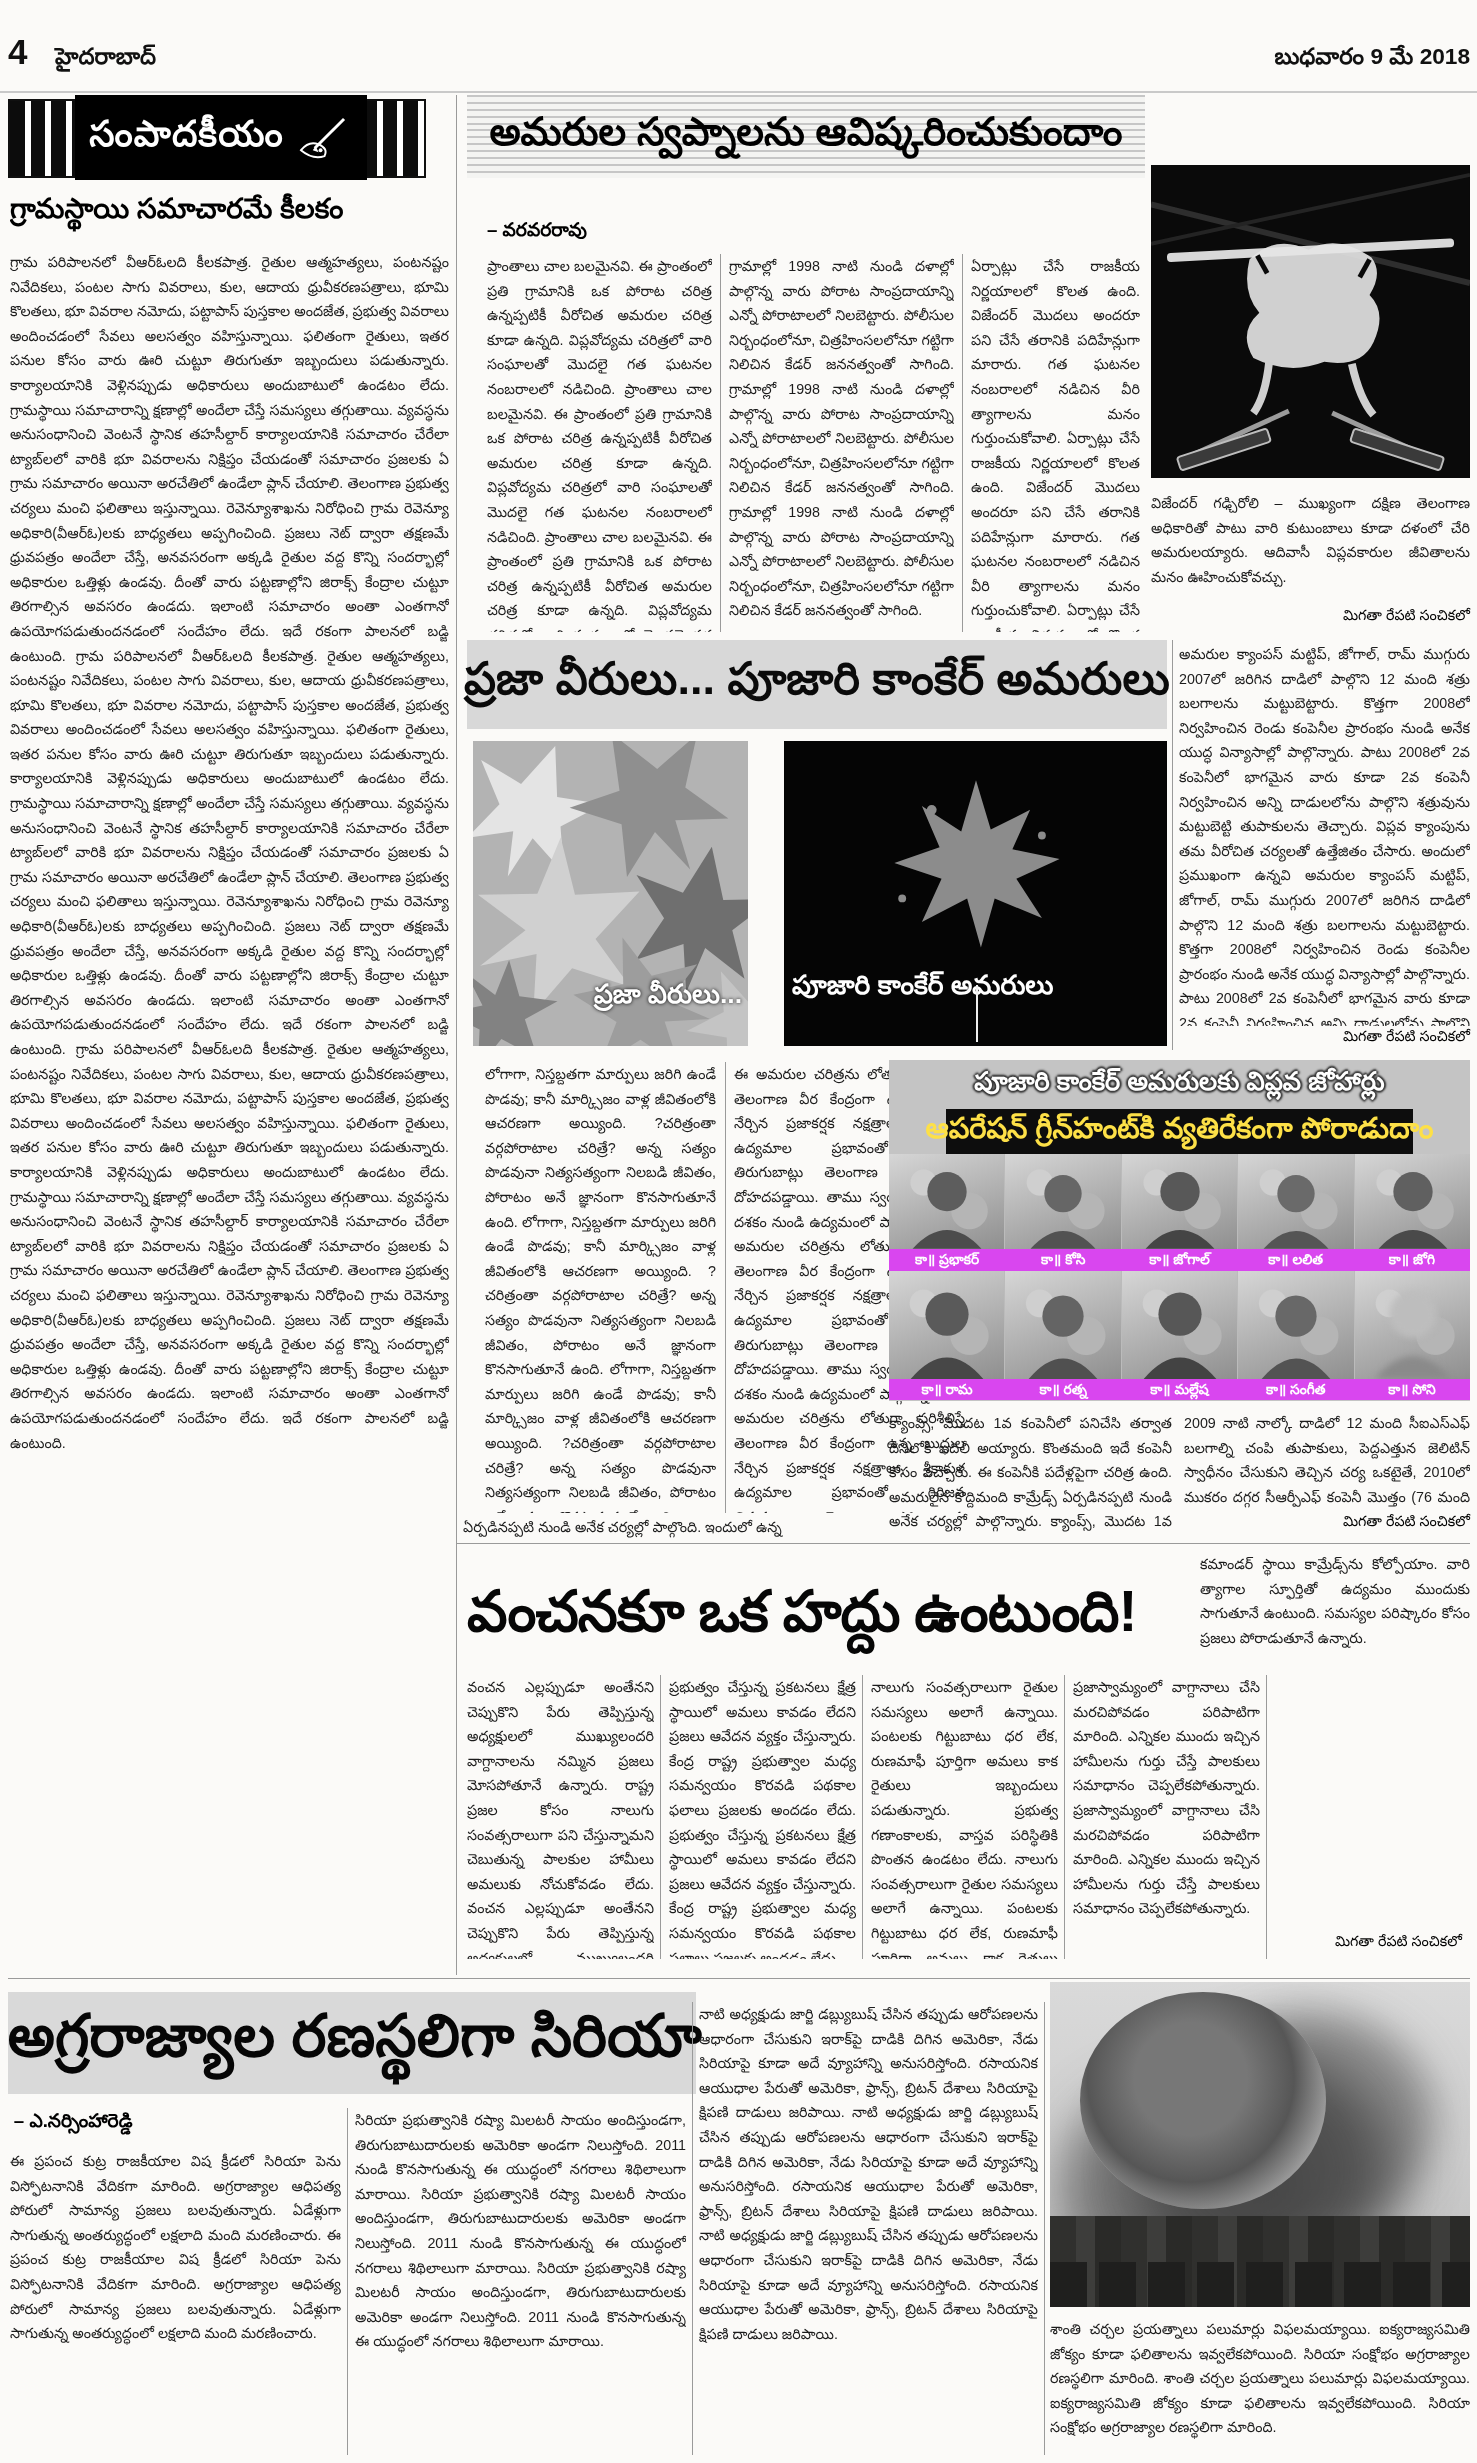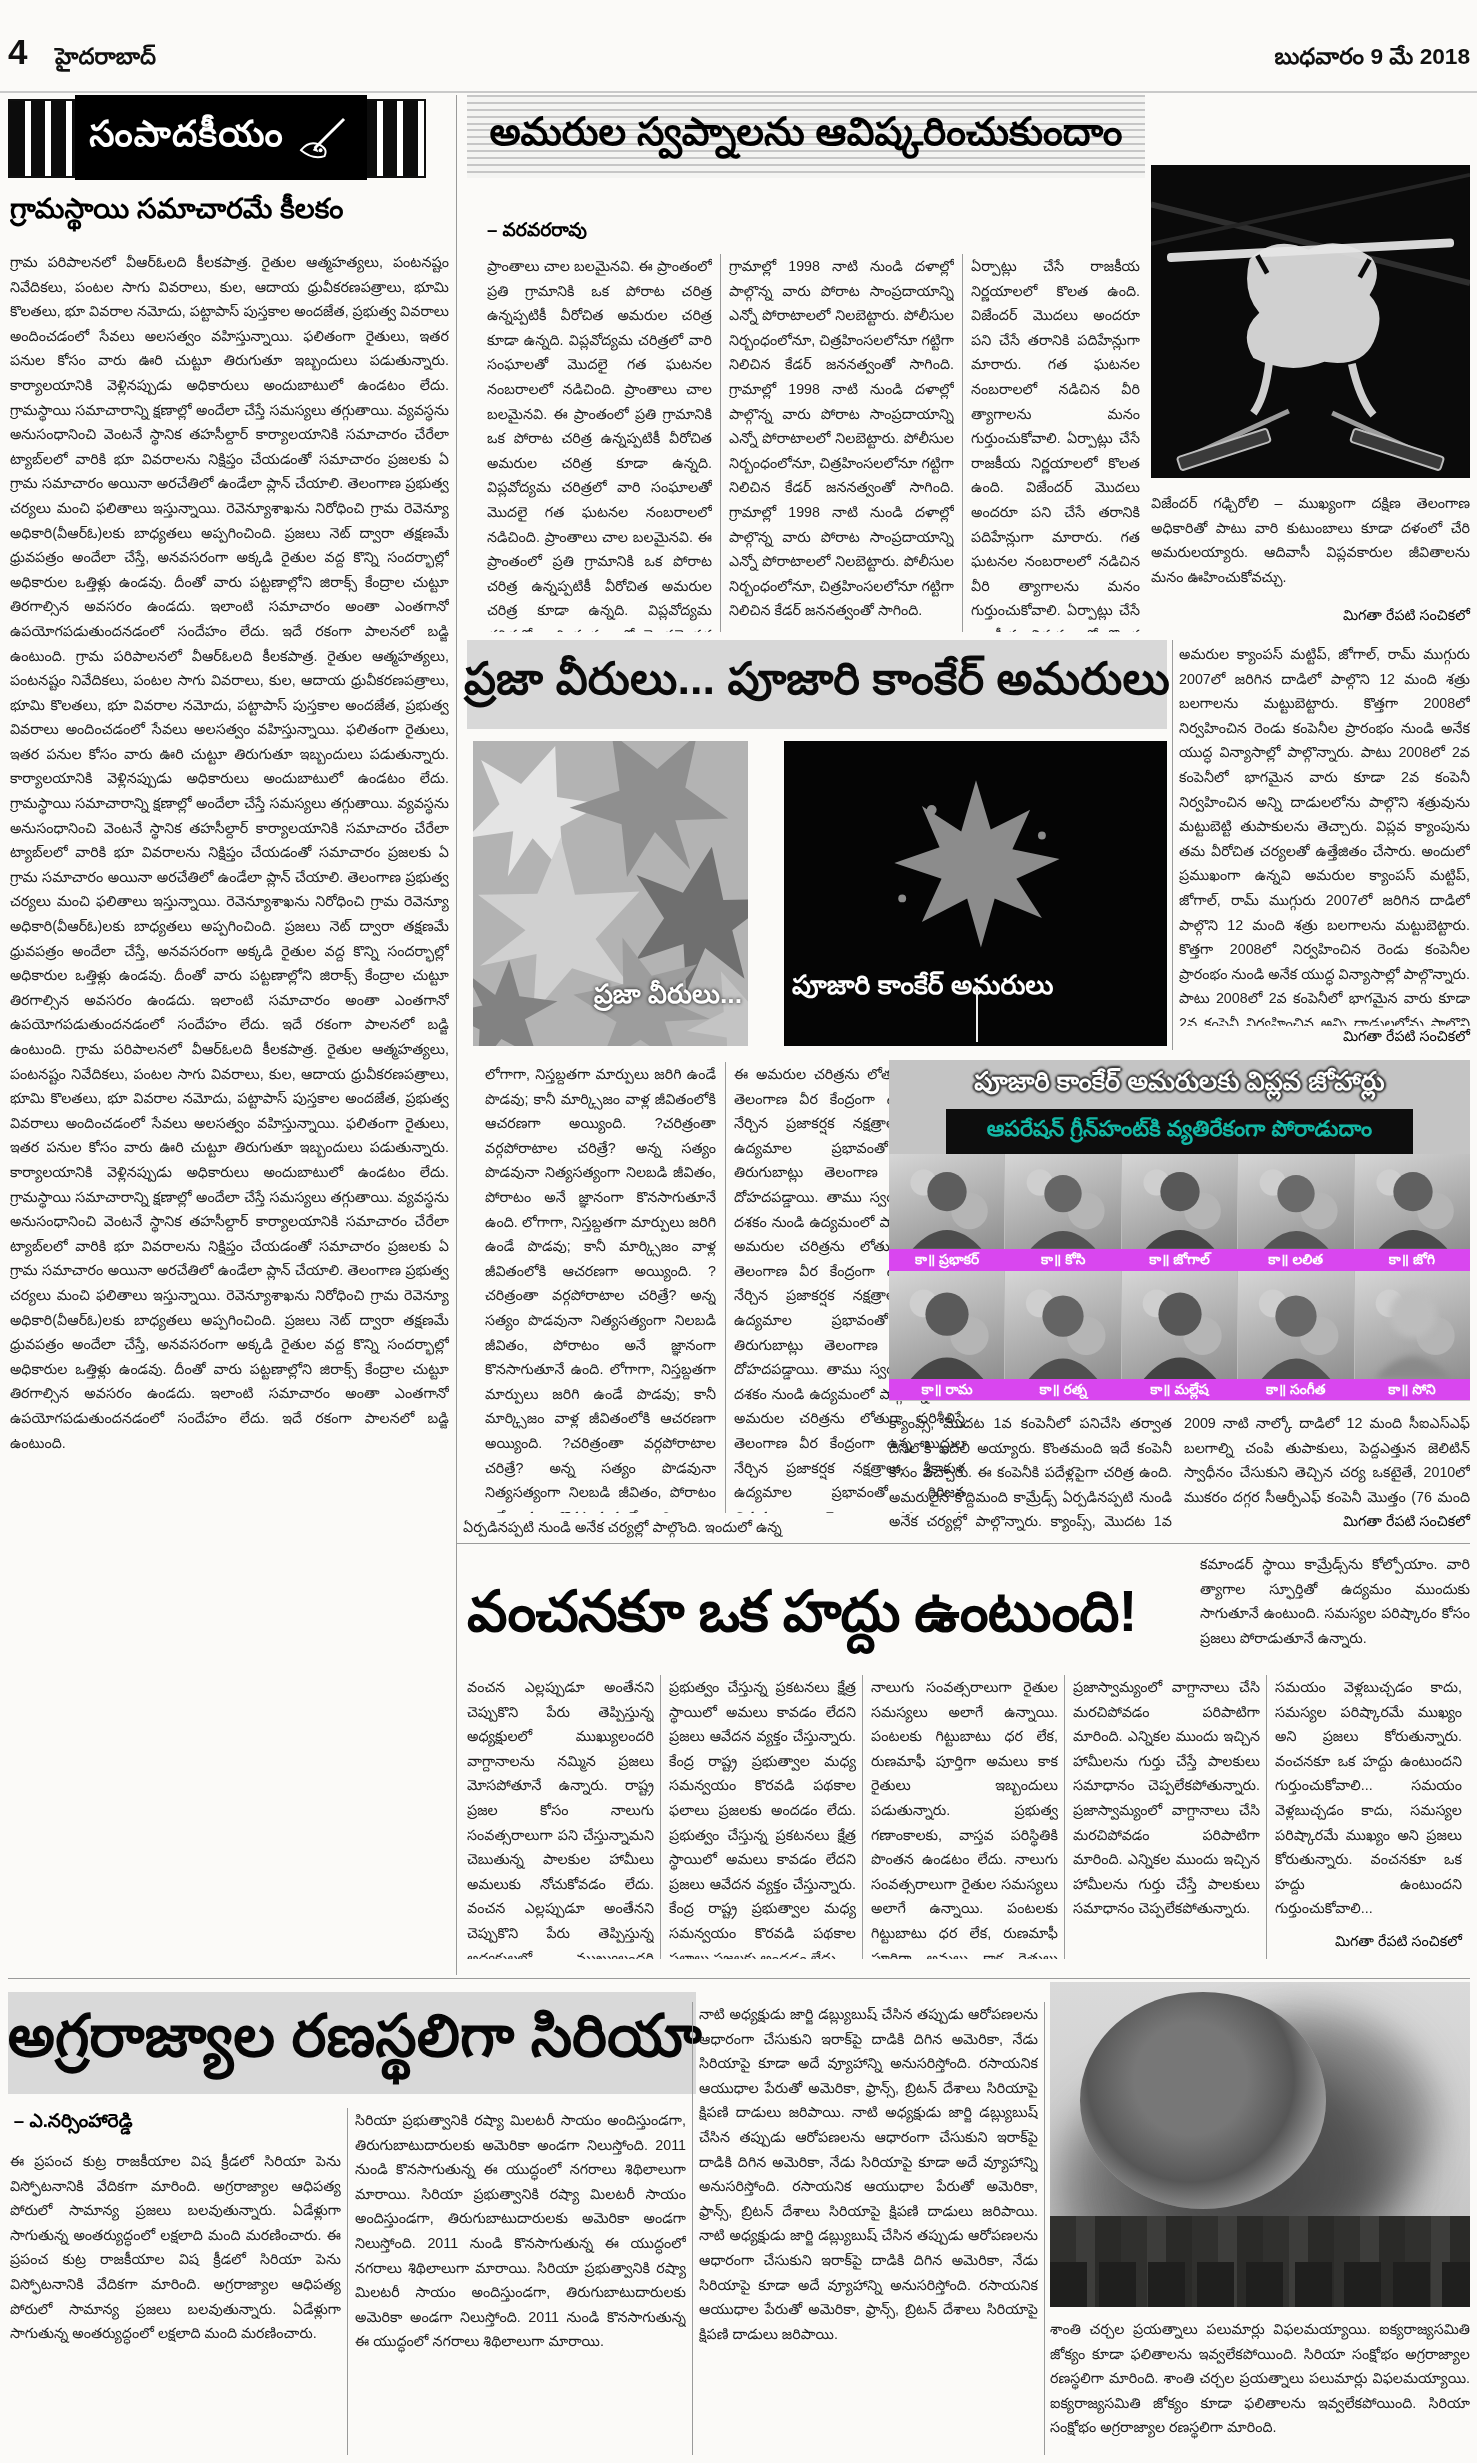--- a/index.html
+++ b/index.html
@@ -44,21 +44,21 @@
   .splashbox{background:#050505;overflow:hidden;}
   .splash-caption{position:absolute;left:7.9px;bottom:39px;color:#fff;font-size:26.6px;font-weight:bold;white-space:nowrap;}
   .drip{position:absolute;left:50%;top:244px;width:2px;height:57px;background:#f0f0f0;}
 
   
   .gallery{background:#c4c4c4;overflow:hidden;}
   .gal-title{height:49px;display:flex;align-items:center;justify-content:center;
      color:#fff;font-size:25.6px;font-weight:bold;white-space:nowrap;
      text-shadow:-2px 0 2px #333,2px 0 2px #333,0 -2px 2px #333,0 2px 2px #333;}
   .gal-strip{height:45px;margin:0 57px;background:#0d0d0d;display:flex;align-items:center;
-     justify-content:center;color:#14b8a6;font-size:22px;font-weight:bold;white-space:nowrap;}
+     justify-content:center;color:#fde047;font-size:29px;font-weight:bold;white-space:nowrap;}
   .gal-row{display:flex;}
   .gal-cell{flex:1;position:relative;overflow:hidden;border-left:1px solid #bbb;
      background:
        radial-gradient(circle at 30% 30%,#cfcfcf 0 12%,transparent 13%),
        radial-gradient(circle at 70% 60%,#b5b5b5 0 18%,transparent 19%),
        linear-gradient(160deg,#d6d6d6,#8f8f8f);}
   .gal-cell:first-child{border-left:none;}
   .gal-labels{height:21.7px;background:#d946ef;display:flex;}
   .gal-labels div{flex:1;color:#fff;font-size:13.8px;font-weight:bold;text-align:center;line-height:21.7px;
      white-space:nowrap;overflow:hidden;}
@@ -257,21 +257,20 @@
   <div class="abs body-text" style="left:1200px;top:1552px;width:270px;height:110px;">కమాండర్ స్థాయి కామ్రేడ్స్‌ను కోల్పోయాం. వారి త్యాగాల స్ఫూర్తితో ఉద్యమం ముందుకు సాగుతూనే ఉంటుంది. సమస్యల పరిష్కారం కోసం ప్రజలు పోరాడుతూనే ఉన్నారు. </div>
 
   <div class="abs body-text" style="left:467px;top:1675px;width:187px;height:284px;">వంచన ఎల్లప్పుడూ అంతేనని చెప్పుకొని పేరు తెప్పిస్తున్న అధ్యక్షులలో ముఖ్యులందరి వాగ్దానాలను నమ్మిన ప్రజలు మోసపోతూనే ఉన్నారు. రాష్ట్ర ప్రజల కోసం నాలుగు సంవత్సరాలుగా పని చేస్తున్నామని చెబుతున్న పాలకుల హామీలు అమలుకు నోచుకోవడం లేదు. వంచన ఎల్లప్పుడూ అంతేనని చెప్పుకొని పేరు తెప్పిస్తున్న అధ్యక్షులలో ముఖ్యులందరి వాగ్దానాలను నమ్మిన ప్రజలు మోసపోతూనే ఉన్నారు. రాష్ట్ర ప్రజల కోసం నాలుగు సంవత్సరాలుగా పని చేస్తున్నామని చెబుతున్న పాలకుల హామీలు అమలుకు నోచుకోవడం లేదు. </div>
   <div class="abs rule-v" style="left:660px;top:1675px;height:284px;"></div>
   <div class="abs body-text" style="left:669px;top:1675px;width:187px;height:284px;">ప్రభుత్వం చేస్తున్న ప్రకటనలు క్షేత్ర స్థాయిలో అమలు కావడం లేదని ప్రజలు ఆవేదన వ్యక్తం చేస్తున్నారు. కేంద్ర రాష్ట్ర ప్రభుత్వాల మధ్య సమన్వయం కొరవడి పథకాల ఫలాలు ప్రజలకు అందడం లేదు. ప్రభుత్వం చేస్తున్న ప్రకటనలు క్షేత్ర స్థాయిలో అమలు కావడం లేదని ప్రజలు ఆవేదన వ్యక్తం చేస్తున్నారు. కేంద్ర రాష్ట్ర ప్రభుత్వాల మధ్య సమన్వయం కొరవడి పథకాల ఫలాలు ప్రజలకు అందడం లేదు. </div>
   <div class="abs rule-v" style="left:862px;top:1675px;height:284px;"></div>
   <div class="abs body-text" style="left:871px;top:1675px;width:187px;height:284px;">నాలుగు సంవత్సరాలుగా రైతుల సమస్యలు అలాగే ఉన్నాయి. పంటలకు గిట్టుబాటు ధర లేక, రుణమాఫీ పూర్తిగా అమలు కాక రైతులు ఇబ్బందులు పడుతున్నారు. ప్రభుత్వ గణాంకాలకు, వాస్తవ పరిస్థితికి పొంతన ఉండటం లేదు. నాలుగు సంవత్సరాలుగా రైతుల సమస్యలు అలాగే ఉన్నాయి. పంటలకు గిట్టుబాటు ధర లేక, రుణమాఫీ పూర్తిగా అమలు కాక రైతులు ఇబ్బందులు పడుతున్నారు. ప్రభుత్వ గణాంకాలకు, వాస్తవ పరిస్థితికి పొంతన ఉండటం లేదు. </div>
   <div class="abs rule-v" style="left:1064px;top:1675px;height:284px;"></div>
   <div class="abs body-text" style="left:1073px;top:1675px;width:187px;height:284px;">ప్రజాస్వామ్యంలో వాగ్దానాలు చేసి మరచిపోవడం పరిపాటిగా మారింది. ఎన్నికల ముందు ఇచ్చిన హామీలను గుర్తు చేస్తే పాలకులు సమాధానం చెప్పలేకపోతున్నారు. ప్రజాస్వామ్యంలో వాగ్దానాలు చేసి మరచిపోవడం పరిపాటిగా మారింది. ఎన్నికల ముందు ఇచ్చిన హామీలను గుర్తు చేస్తే పాలకులు సమాధానం చెప్పలేకపోతున్నారు. </div>
   <div class="abs rule-v" style="left:1266px;top:1675px;height:284px;"></div>
-  <div class="abs body-text" style="left:1275px;top:1675px;width:187px;height:256px;">సమయం వెళ్లబుచ్చడం కాదు, సమస్యల పరిష్కారమే ముఖ్యం అని ప్రజలు కోరుతున్నారు. వంచనకూ ఒక హద్దు ఉంటుందని గుర్తుంచుకోవాలి... సమయం వెళ్లబుచ్చడం కాదు, సమస్యల పరిష్కారమే ముఖ్యం అని ప్రజలు కోరుతున్నారు. వంచనకూ ఒక హద్దు ఉంటుందని గుర్తుంచుకోవాలి... </div>
   <div class="abs continued" style="left:1275px;top:1933px;width:187px;">మిగతా రేపటి సంచికలో</div>
 
   <div class="abs rule-h" style="left:7.9px;top:1978px;width:1462px;"></div>
 
   <div class="abs syria-band" style="left:7.9px;top:1992px;width:688px;height:102px;">
     <h1>అగ్రరాజ్యాల రణస్థలిగా సిరియా</h1>
   </div>
   <div class="abs byline" style="left:13.8px;top:2110px;">– ఎ.నర్సింహారెడ్డి</div>
 
   <div class="abs syriaphoto" style="left:1050px;top:1982px;width:420px;height:325px;">

